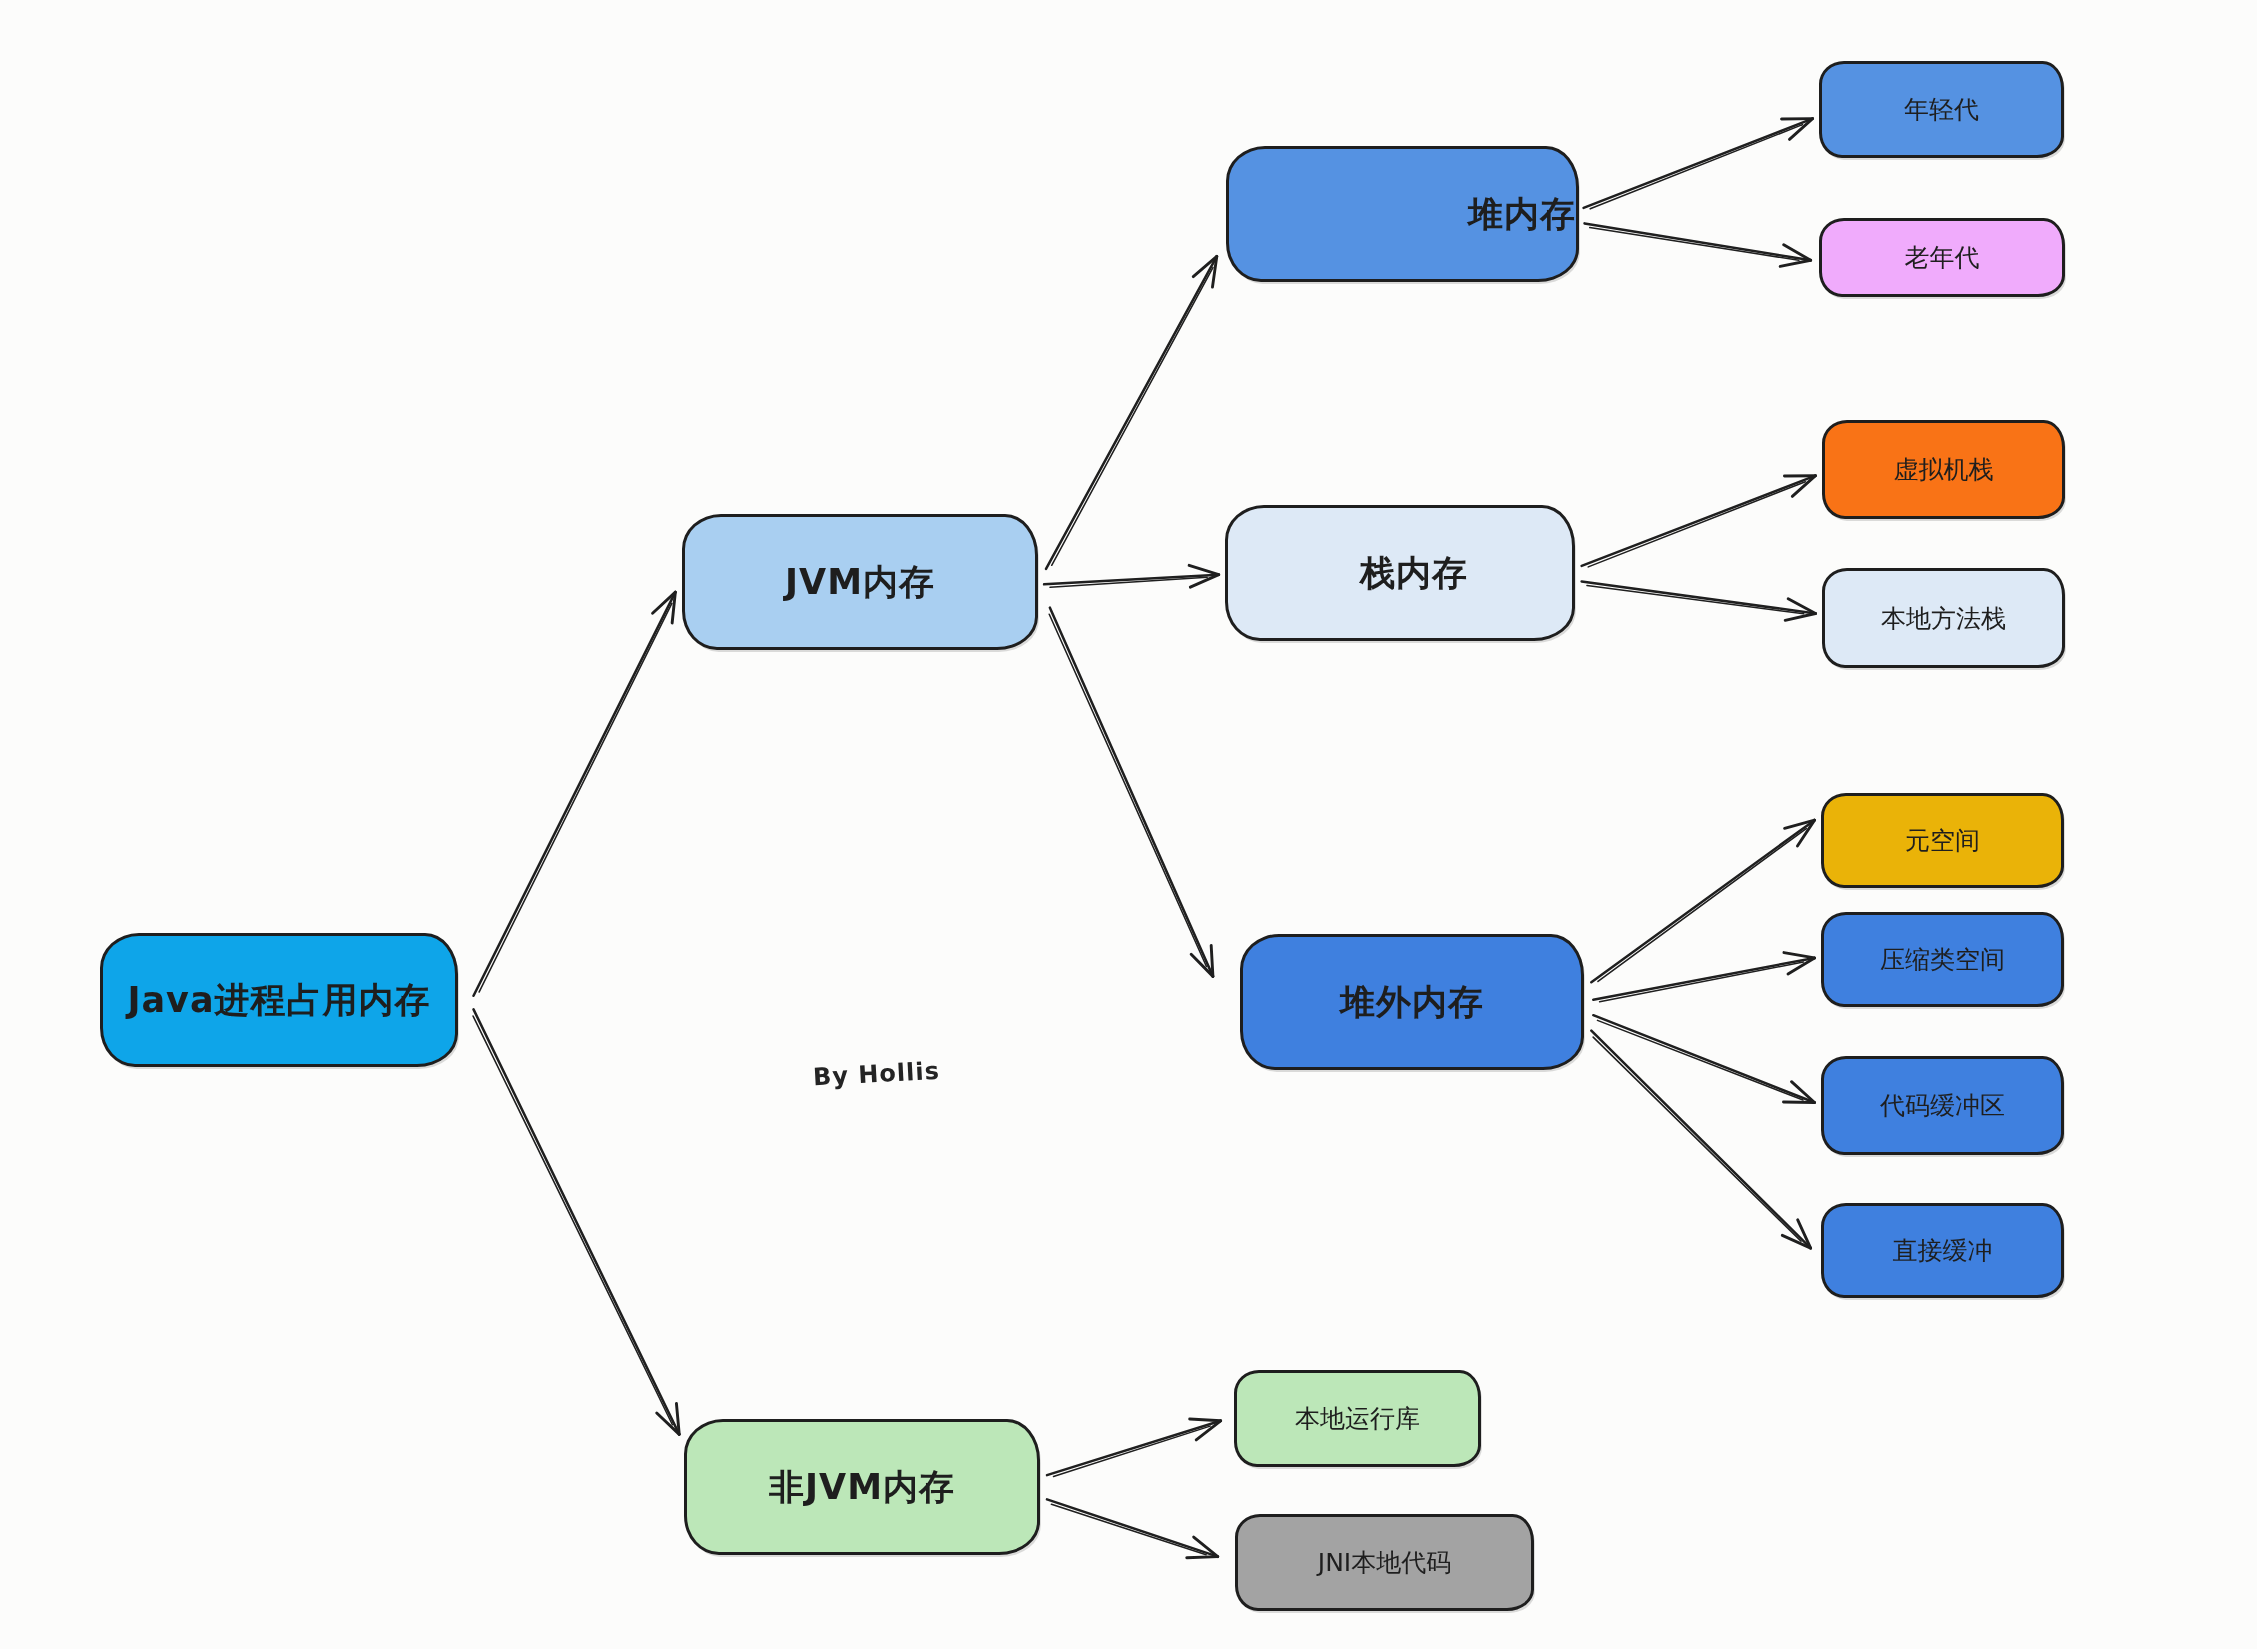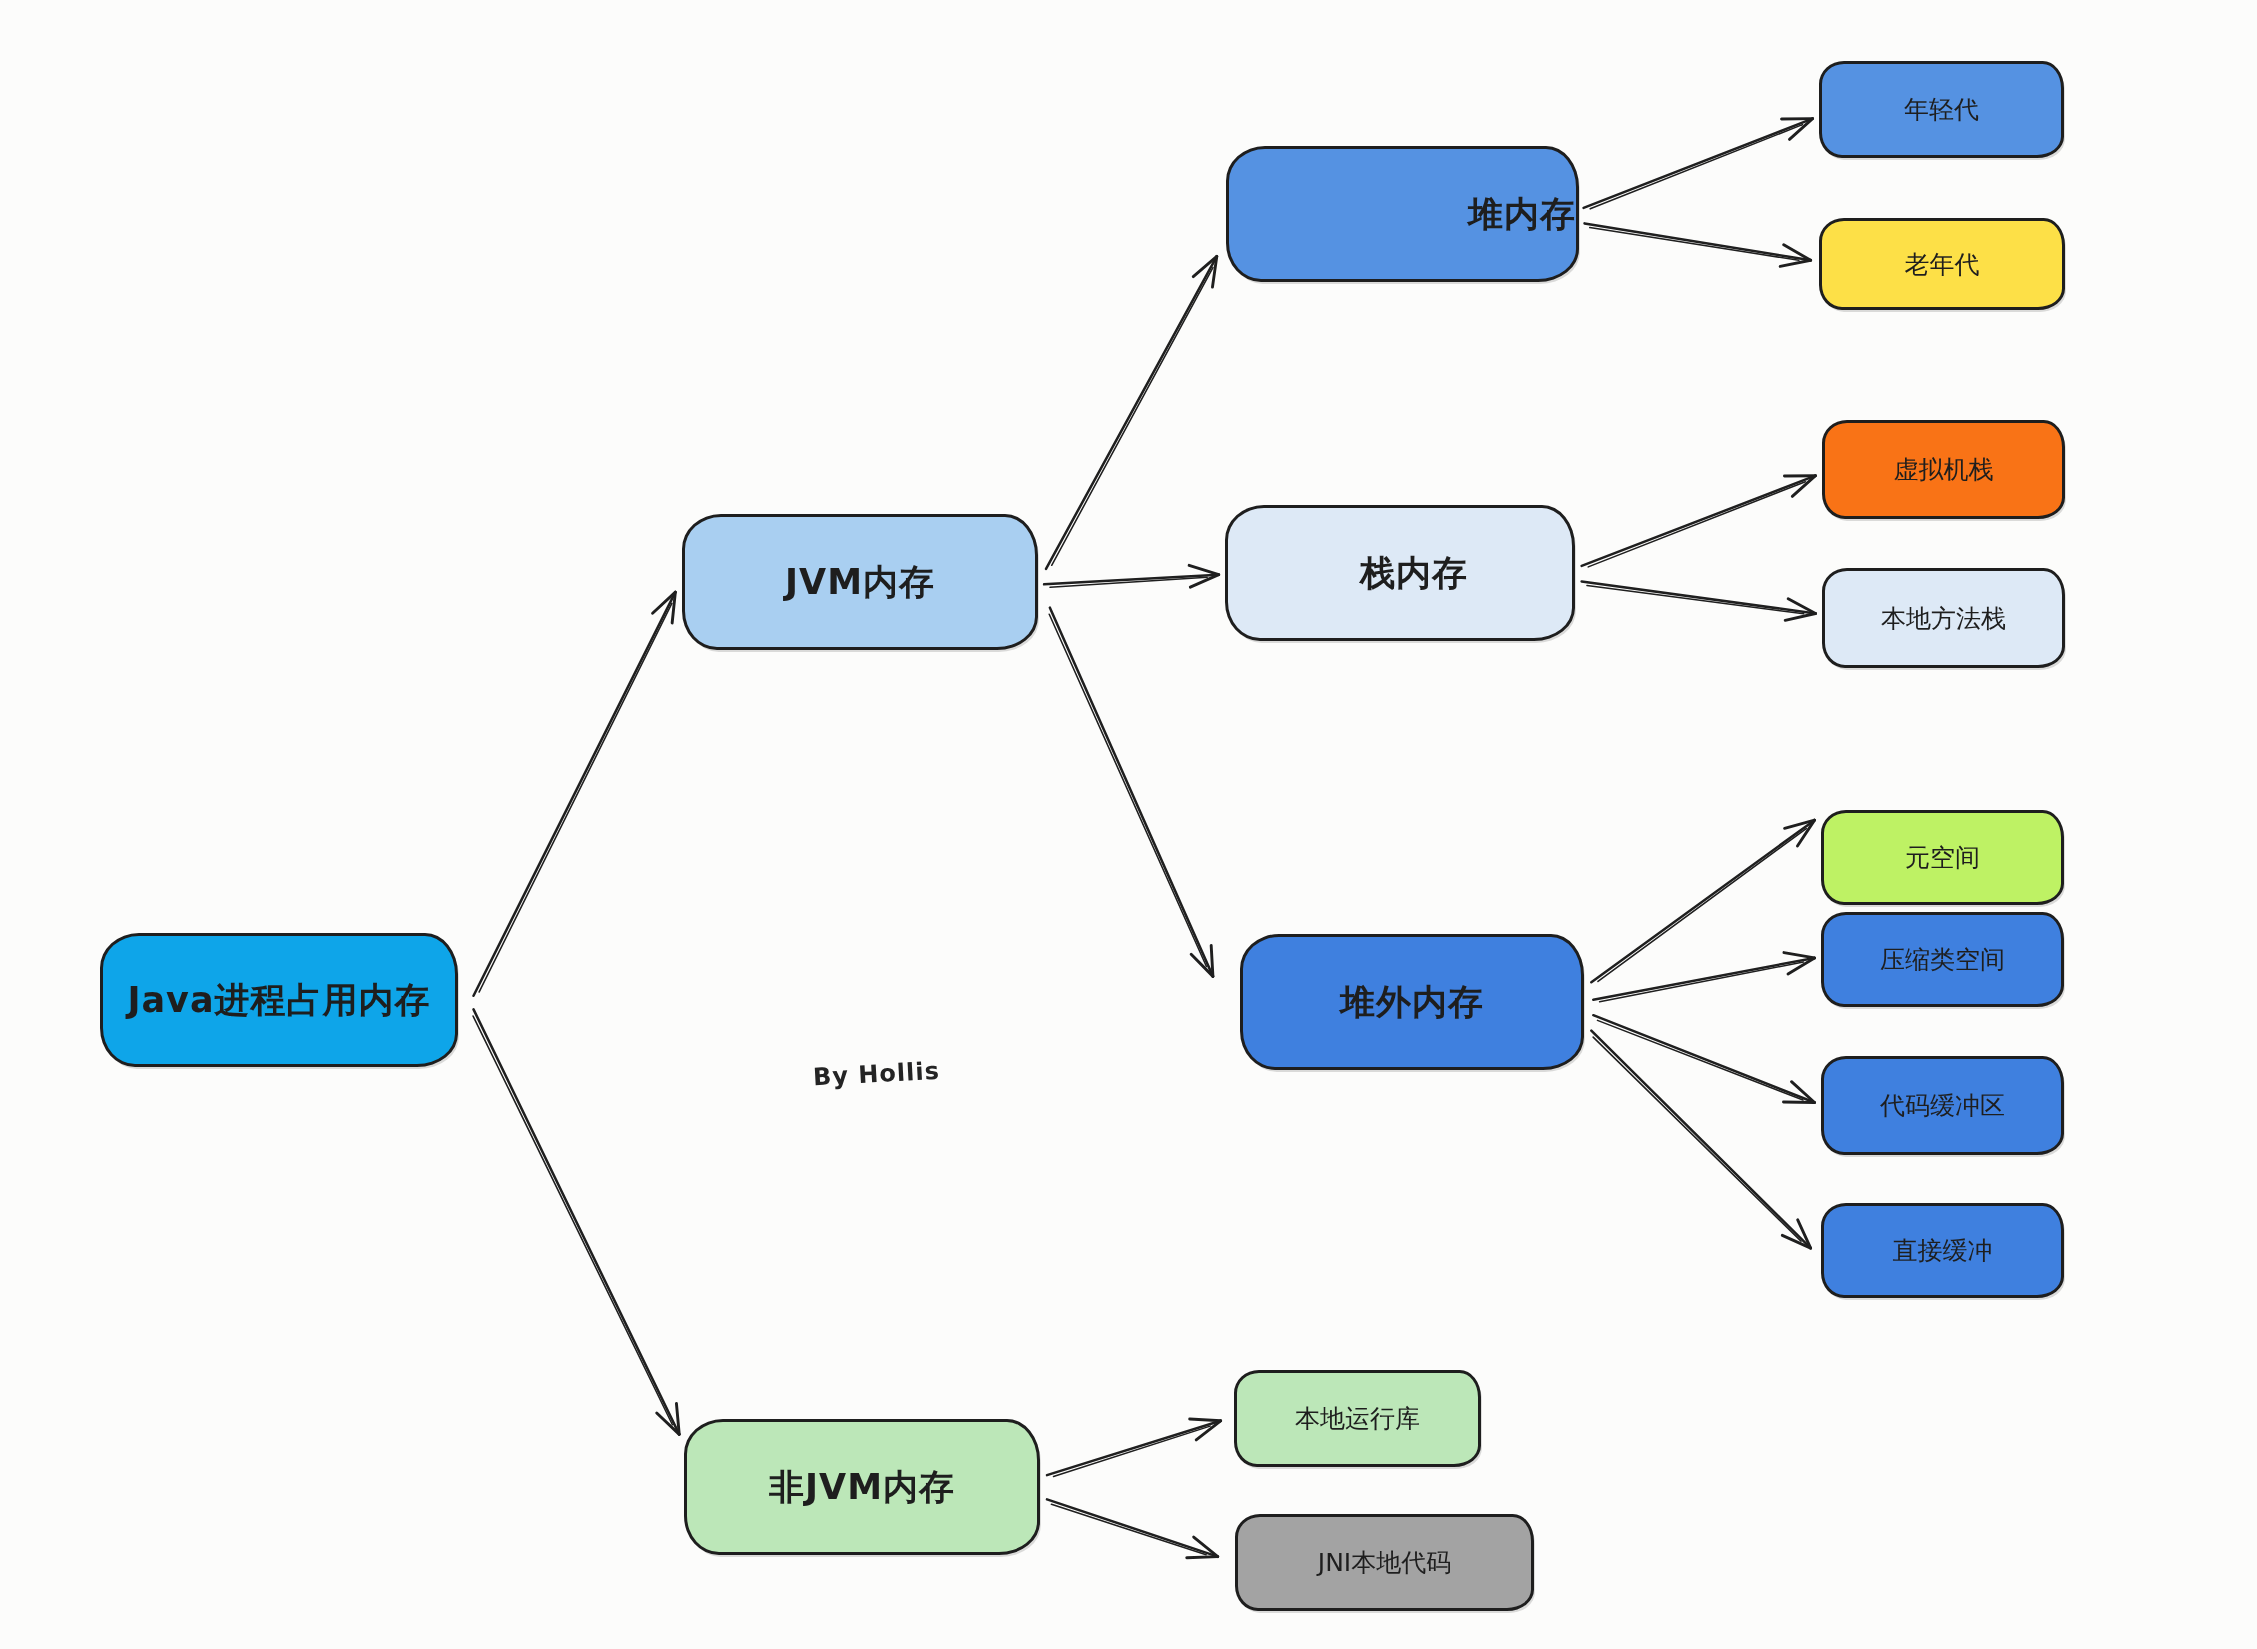--- a/index.html
+++ b/index.html
@@ -167,30 +167,30 @@
       </div>
       <div class="node big" style="left: 1240px; top: 934px; width: 344px; height: 136px; background: rgb(63, 128, 223);">
         <span class="lbl">堆外内存</span>
       </div>
       <div class="node big" style="left: 684px; top: 1419px; width: 356px; height: 136px; background: rgb(188, 231, 184);">
         <span class="lbl">非JVM内存</span>
       </div>
       <div class="node small" style="left: 1819px; top: 61px; width: 245px; height: 97px; background: rgb(85, 146, 226);">
         <span class="lbl">年轻代</span>
       </div>
-      <div class="node small" style="left: 1819px; top: 218px; width: 246px; height: 92px; background: #fde047;">
+      <div class="node small" style="left: 1819px; top: 218px; width: 246px; height: 79px; background: #f0abfc;">
         <span class="lbl">老年代</span>
       </div>
       <div class="node small" style="left: 1822px; top: 420px; width: 243px; height: 99px; background: #f97316;">
         <span class="lbl">虚拟机栈</span>
       </div>
       <div class="node small" style="left: 1822px; top: 568px; width: 243px; height: 100px; background: rgb(221, 233, 246);">
         <span class="lbl">本地方法栈</span>
       </div>
-      <div class="node small" style="left: 1821px; top: 810px; width: 243px; height: 95px; background: #bef264;">
+      <div class="node small" style="left: 1821px; top: 793px; width: 243px; height: 95px; background: #eab308;">
         <span class="lbl">元空间</span>
       </div>
       <div class="node small" style="left: 1821px; top: 912px; width: 243px; height: 95px; background: rgb(63, 128, 223);">
         <span class="lbl">压缩类空间</span>
       </div>
       <div class="node small" style="left: 1821px; top: 1056px; width: 243px; height: 99px; background: rgb(63, 128, 223);">
         <span class="lbl">代码缓冲区</span>
       </div>
       <div class="node small" style="left: 1821px; top: 1203px; width: 243px; height: 95px; background: rgb(63, 128, 223);">
         <span class="lbl">直接缓冲</span>

